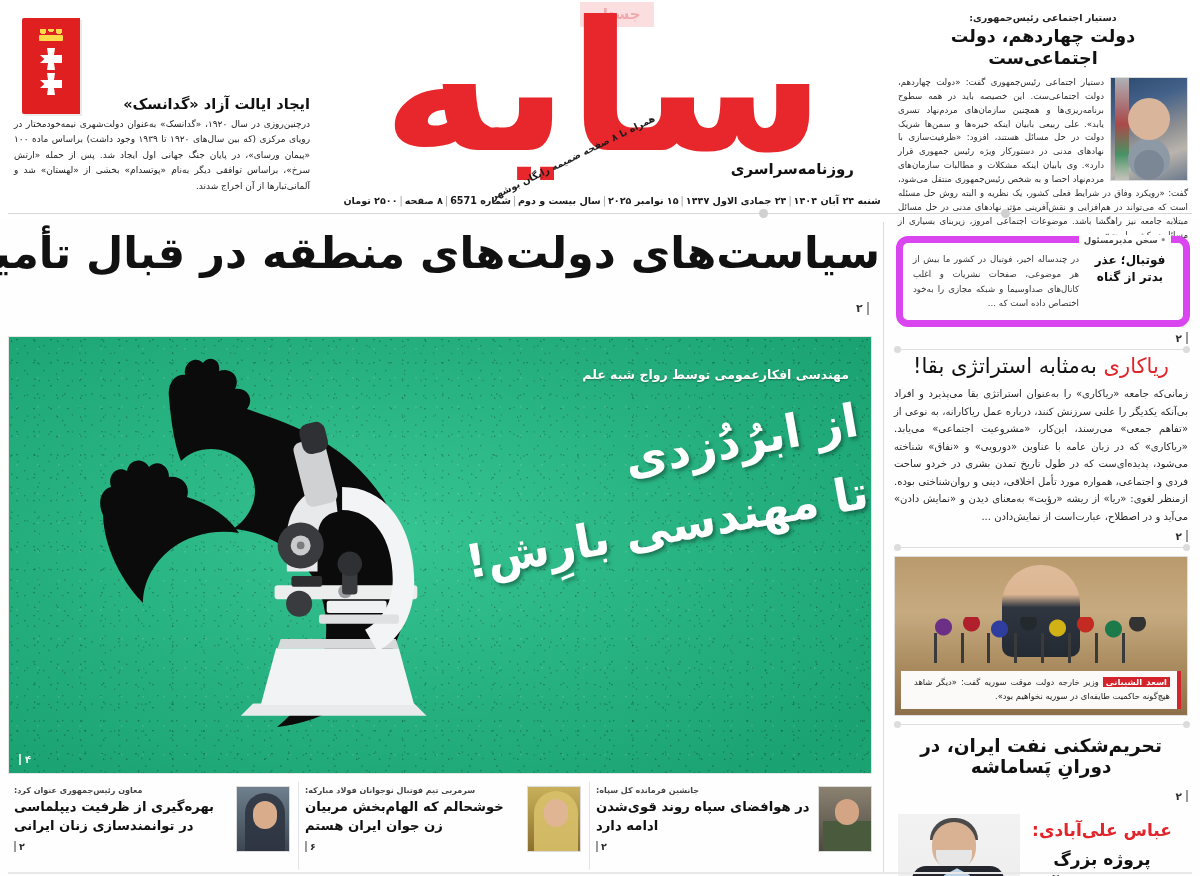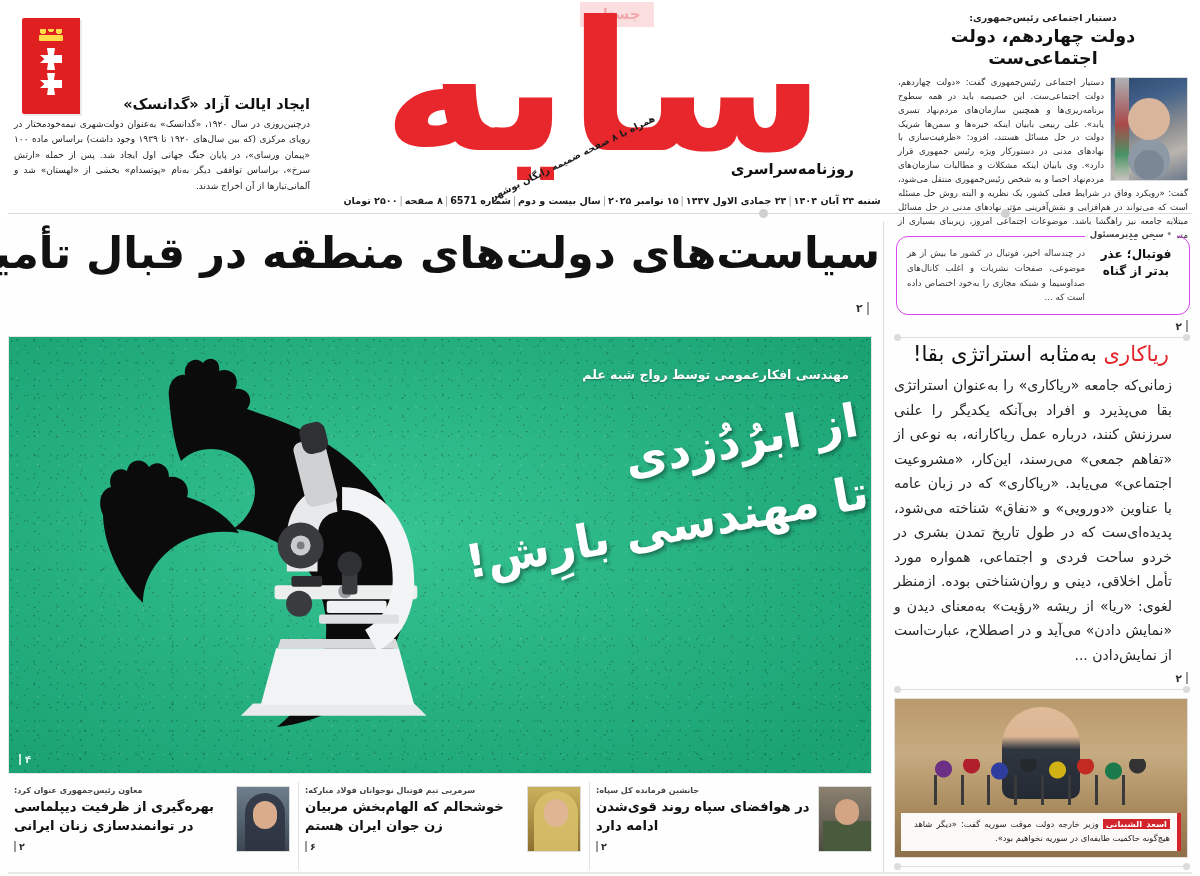--- a/index.html
+++ b/index.html
@@ -240,21 +240,21 @@
     font-size: 10px; font-weight: bold; color: rgba(255,255,255,.9);
     border-left: 2px solid rgba(255,255,255,.75); padding-left: 4px;
   }
 
   
   .sidebar { position: absolute; top: 222px; right: 4px; width: 308px; height: 650px; }
 
   .quote-box {
     position: relative;
     margin: 14px 6px 0 8px;
-    border: 1px solid #d946ef;
+    border: 7px solid #d946ef;
     border-radius: 12px;
     padding: 9px 10px 9px 10px;
     min-height: 56px;
   }
   .quote-label {
     position: absolute; top: -8px; right: 12px;
     background:#fff; padding: 0 5px;
     font-size: 8.5px; font-weight: bold; color:#444;
   }
   .quote-label::before{content:"• ";color:#888;}
@@ -278,22 +278,22 @@
   .rule-line .d1, .rule-line .d2 { position:absolute; top:-3px; width:7px; height:7px; border-radius:50%; background:#dcdcdc;}
   .rule-line .d1 { right:-2px } .rule-line .d2 { left:-2px }
 
   .op-title {
     margin: 4px 8px 7px 6px;
     font-size: 21px; font-weight: normal; color:#111;
     text-align: center; letter-spacing: -0.7px;
   }
   .op-title .red { color:#e2242b; }
   .op-body {
-    margin: 0 24px 0 6px;
-    font-size: 14px; line-height: 1.75; color:#262626; text-align: justify;
+    margin: 0 8px 0 6px;
+    font-size: 10px; line-height: 1.75; color:#262626; text-align: justify;
   }
 
   .photo-block {
     margin: 8px 8px 0 6px; position: relative;
     height: 160px; border: 1px solid #e0e0e0; overflow:hidden;
     background: linear-gradient(180deg,#b99a6d 0%,#c7ab80 35%,#a88a5e 70%,#8d7049 100%);
   }
   .photo-block .podium-person {
     position:absolute; left:50%; top:8px; transform:translateX(-50%);
     width:78px; height:92px; border-radius:38px 38px 10px 10px;

